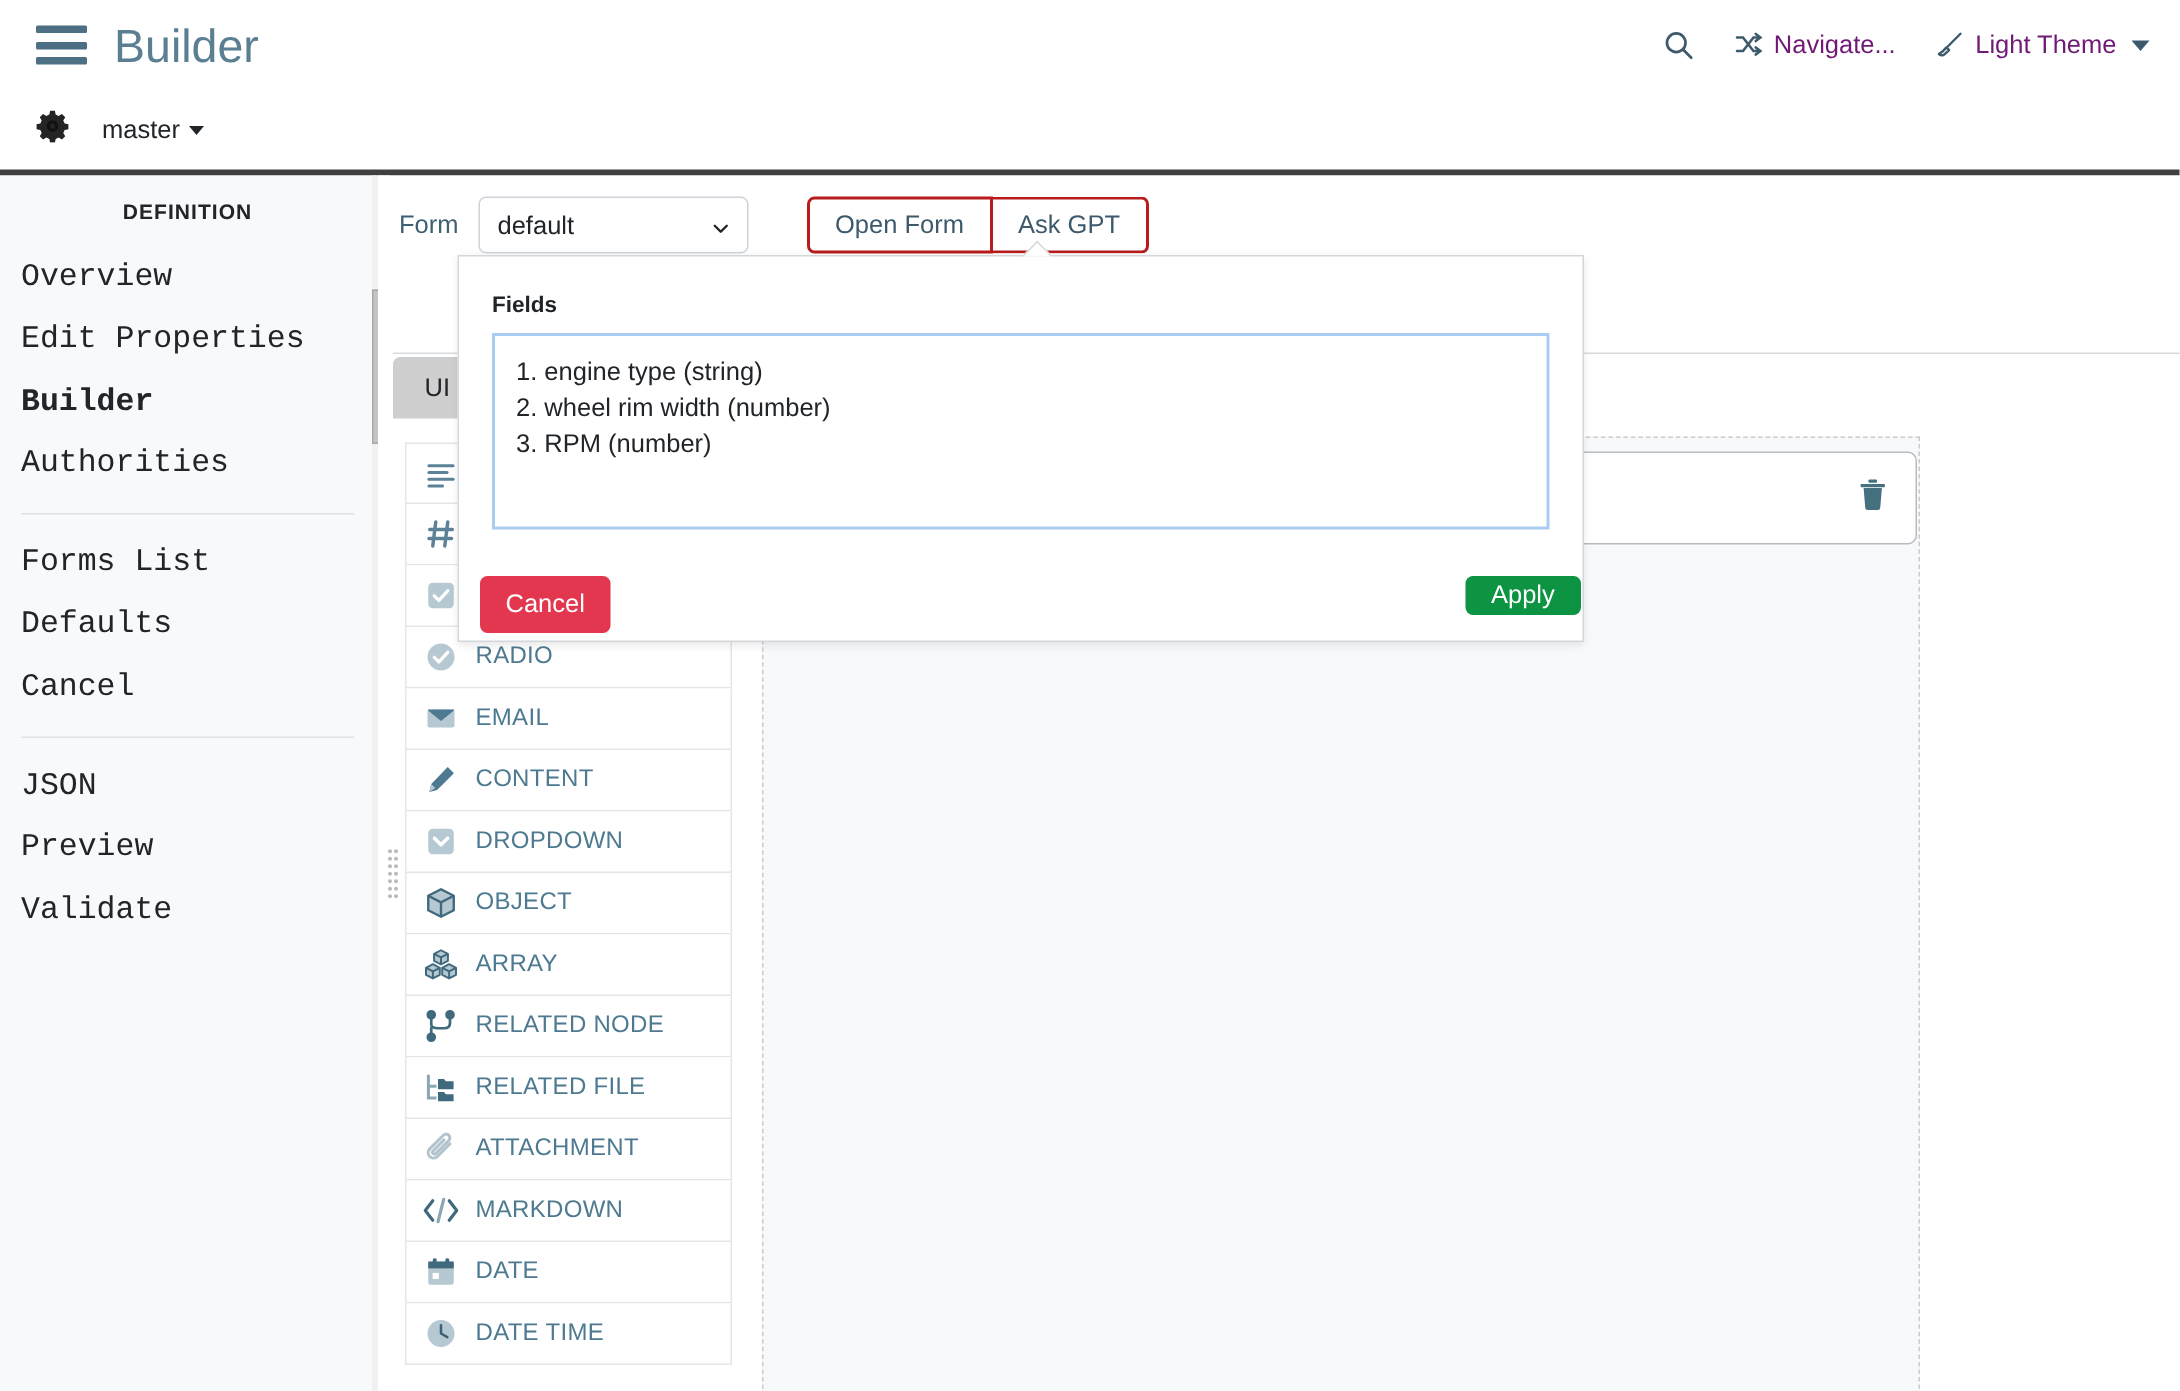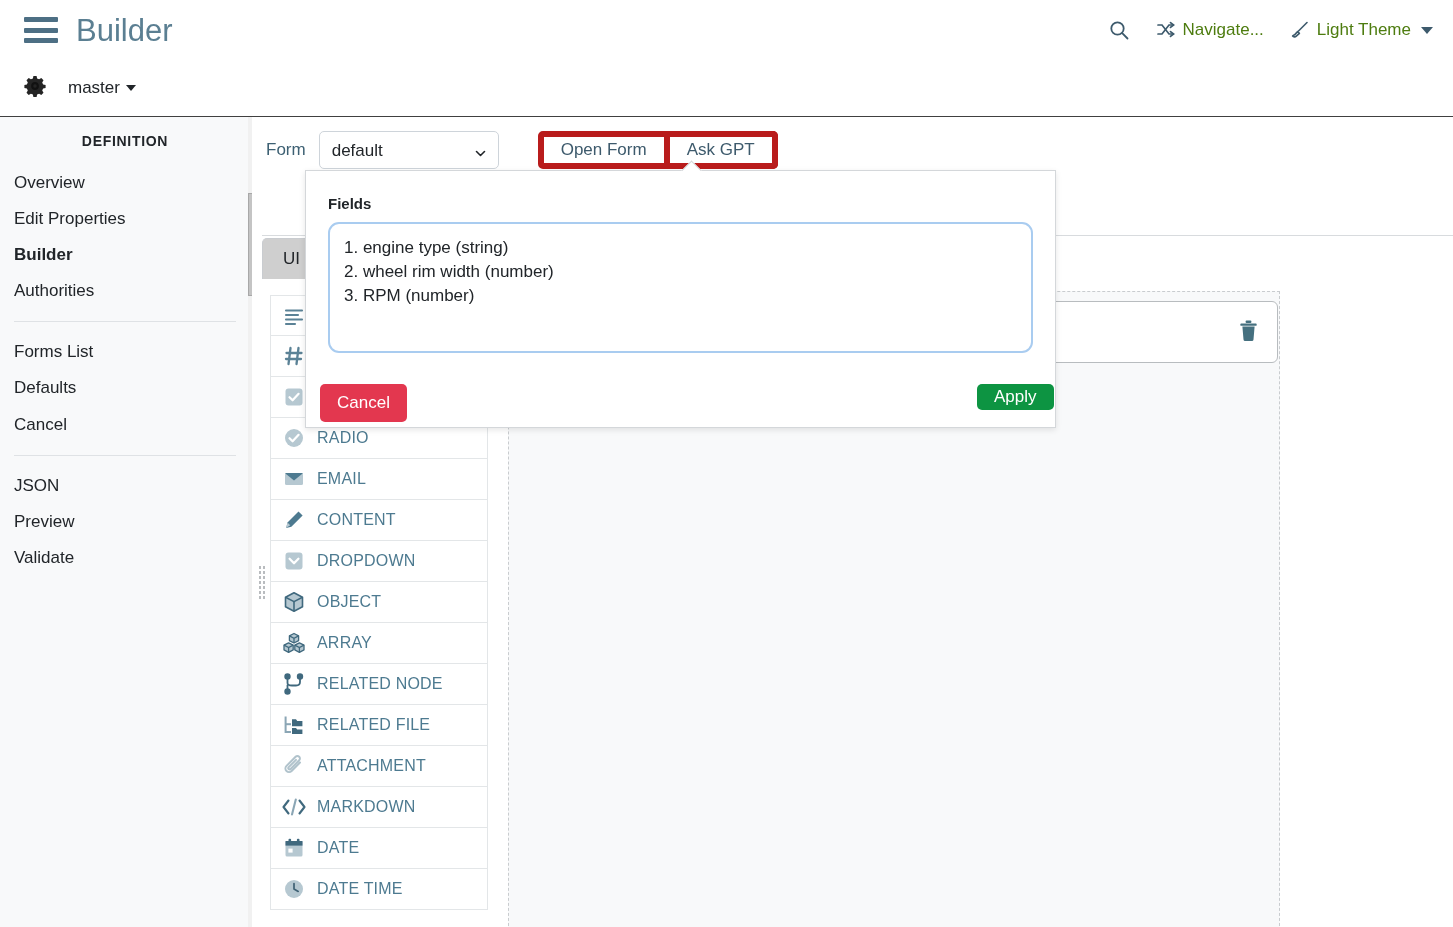--- a/index.html
+++ b/index.html
@@ -27,34 +27,34 @@
   .hamburger span { display: block; height: 5px; border-radius: 1px; background: #4d6f84; }
   .brand {
     font-size: 31px; color: #5b7f92; font-weight: 400;
     letter-spacing: 0px; line-height: 1;
   }
   .topbar-right {
     margin-left: auto; margin-right: 20px;
     display: flex; align-items: center; gap: 26px;
     color: #3d5a6c; font-size: 17px;
   }
-  .tb-item { display: flex; align-items: center; gap: 7px; cursor: pointer; color: #4d7c0f; }
+  .tb-item { display: flex; align-items: center; gap: 7px; cursor: pointer; color: #701a75; }
   .tb-item svg { display: block; }
   .caret-dn {
     width: 0; height: 0; border-left: 6px solid transparent;
     border-right: 6px solid transparent; border-top: 7px solid #3d5a6c;
     margin-left: 3px;
   }
 
   
   .branchbar {
     position: absolute; left: 0; top: 60px; width: 1453px; height: 57px;
     background: #ffffff;
     display: flex; align-items: center;
-    border-bottom: 1px solid #404040;
+    border-bottom: 4px solid #404040;
     text-align: center;
   }
   .gear-wrap { margin-left: 24px; margin-right: 22px; cursor: pointer; }
   .branch-name { font-size: 17px; color: #212529; display: flex; align-items: center; cursor: pointer; }
   .caret-dn-sm {
     width: 0; height: 0; border-left: 5px solid transparent;
     border-right: 5px solid transparent; border-top: 6px solid #212529;
     margin-left: 6px;
   }
 
@@ -64,22 +64,23 @@
     background: #f8f9fa;
     border-right: 1px solid #e4e6e8;
     padding-top: 16px;
     overflow: hidden;
   }
   .sb-title {
     text-align: center; font-size: 14px; font-weight: bold;
     letter-spacing: 0.7px; color: #212529; margin-bottom: 16px;
   }
   .sb-item {
-    font-size: 17px; color: #212529; padding: 7px 0 7px 14px; cursor: pointer;
+    font-size: 21px; color: #212529; padding: 7px 0 7px 14px; cursor: pointer;
     line-height: 1.3;
+    font-family: Liberation Mono, monospace;
   }
   .sb-item.active { font-weight: bold; }
   .sb-sep { height: 1px; background: #dfe2e5; margin: 12px 14px 12px 14px; }
   .sb-scroll {
     position: absolute; left: 248px; top: 117px; width: 12px; height: 810px;
     background: #f1f1f1;
   }
   .sb-thumb {
     position: absolute; left: 248px; top: 193px; width: 12px; height: 103px;
     background: #c4c4c4; border: 1px solid #a8a8a8;
@@ -105,21 +106,21 @@
     font-family: "Liberation Sans", sans-serif;
     cursor: pointer;
   }
   .select-wrap { position: relative; }
   .select-chev {
     position: absolute; right: 13px; top: 14px; width: 11px; height: 11px;
     pointer-events: none;
   }
   .btn-group { display: flex; margin-left: 39px; }
   .btn-outline {
-    height: 38px; padding: 0 17px; border: 6px solid #b91c1c;
+    height: 38px; padding: 0 17px; border: 2px solid #b91c1c;
     background: #fff; color: #3d5a6c; font-size: 17px; cursor: pointer;
     font-family: "Liberation Sans", sans-serif;
     display: flex; align-items: center; justify-content: center;
   }
   .btn-outline.first { border-radius: 5px 0 0 5px; }
   .btn-outline.last { border-radius: 0 5px 5px 0; border-left: none; }
 
   
   .tabstrip {
     position: absolute; left: 10px; top: 78px; right: 0; height: 41px;
@@ -188,21 +189,21 @@
     width: 16px; height: 16px; background: #fff;
     border-left: 1px solid #d4d7da; border-top: 1px solid #d4d7da;
     transform: rotate(45deg);
   }
   .pop-label {
     position: absolute; left: 22px; top: 24px;
     font-size: 15px; font-weight: bold; color: #212529;
   }
   .pop-textarea {
     position: absolute; left: 22px; top: 51px; width: 705px; height: 131px;
-    border: 2px solid #a9ccf0; border-radius: 11px;
+    border: 2px solid #a9ccf0; border-radius: 0;
     padding: 12px 14px; font-size: 17px; line-height: 24px;
     color: #212529; font-family: "Liberation Sans", sans-serif;
     resize: none; outline: none; background: #fff;
     white-space: pre;
   }
   .btn-cancel {
     position: absolute; left: 14px; top: 213px;
     background: #e3374f; color: #fff; border: none; border-radius: 5px;
     font-size: 17px; padding: 9px 17px; cursor: pointer;
     font-family: "Liberation Sans", sans-serif;

